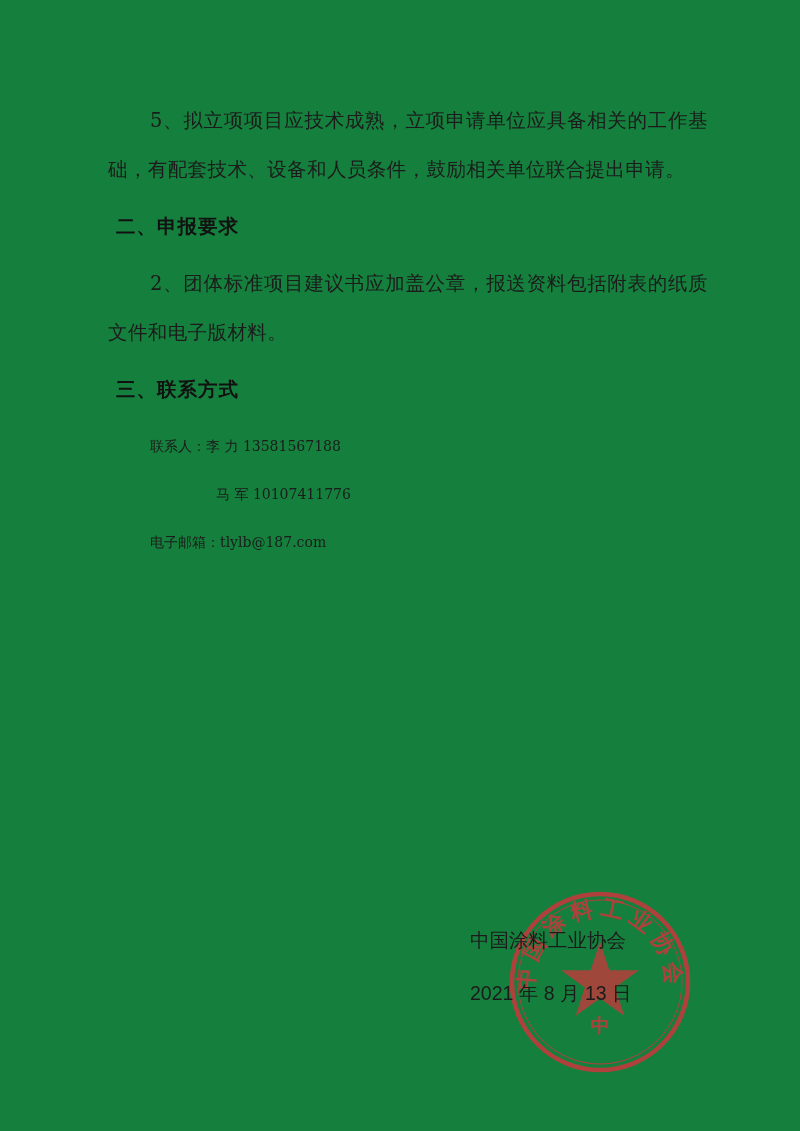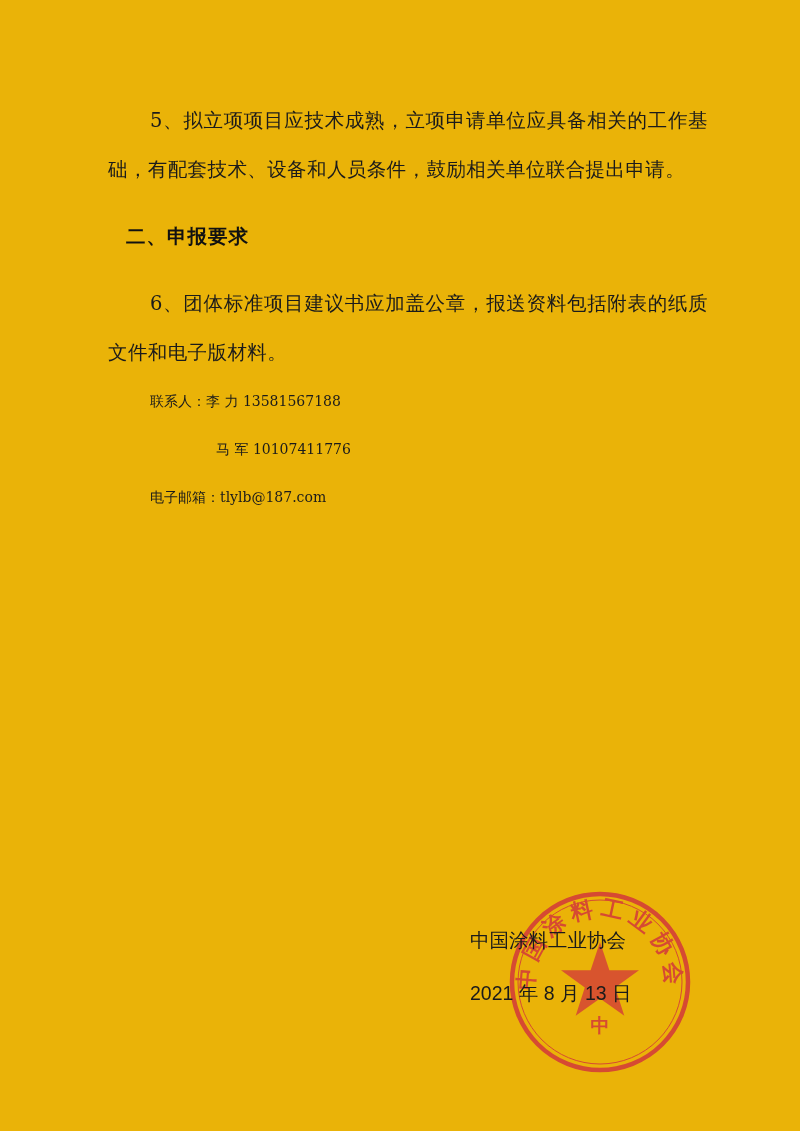--- a/index.html
+++ b/index.html
@@ -12,21 +12,21 @@
     height: 1131px;
     position: relative;
     font-family: "DejaVu Serif", "Liberation Serif", serif;
     color: #1a1a1a;
     overflow: hidden;
   }
 
   .page {
     position: absolute;
     inset: 0;
-    background: #eab308;
+    background: #15803d;
     padding-left: 11px;
   }
 
   .content {
     position: absolute;
     left: 108px;
     top: 96px;
     width: 600px;
   }
 
@@ -40,21 +40,21 @@
     color: #1b1b1b;
   }
   .indent {
     text-indent: 42px;
   }
   .heading {
     font-size: 19.5px;
     line-height: 49px;
     font-weight: bold;
     letter-spacing: 1px;
-    margin: 18px;
+    margin: 8px;
     color: #111111;
     font-family: "DejaVu Sans", "Liberation Sans", sans-serif;
   }
   .heading .head-txt {
     font-family: "DejaVu Serif", "Liberation Serif", serif;
     font-weight: bold;
   }
 
   .block-gap {
     height: 0px;
@@ -114,23 +114,24 @@
 
   <div class="content">
 
     <p class="para indent">5、拟立项项目应技术成熟，立项申请单位应具备相关的工作基础，有配套技术、设备和人员条件，鼓励相关单位联合提出申请。</p>
 
     <div class="block-gap"></div>
 
     <p class="heading"><span class="head-txt">二、申报要求</span></p>
 
 
-    <p class="para indent">6、团体标准项目建议书应加盖公章，报送资料包括附表的纸质文件和电子版材料。</p>
+    <p class="para indent">2、团体标准项目建议书应加盖公章，报送资料包括附表的纸质文件和电子版材料。</p>
 
 
+    <p class="heading"><span class="head-txt">三、联系方式</span></p>
 
     <p class="contact-line">联系人：李 力 13581567188</p>
     <p class="contact-line sub">马 军 10107411776</p>
     <p class="contact-line">电子邮箱：tlylb@187.com</p>
 
   </div>
 
   <div class="seal">
     <svg viewBox="0 0 190 190" xmlns="http://www.w3.org/2000/svg">
       <circle cx="95" cy="95" r="88" fill="none" stroke="#d2333c" stroke-width="4.5"></circle>

